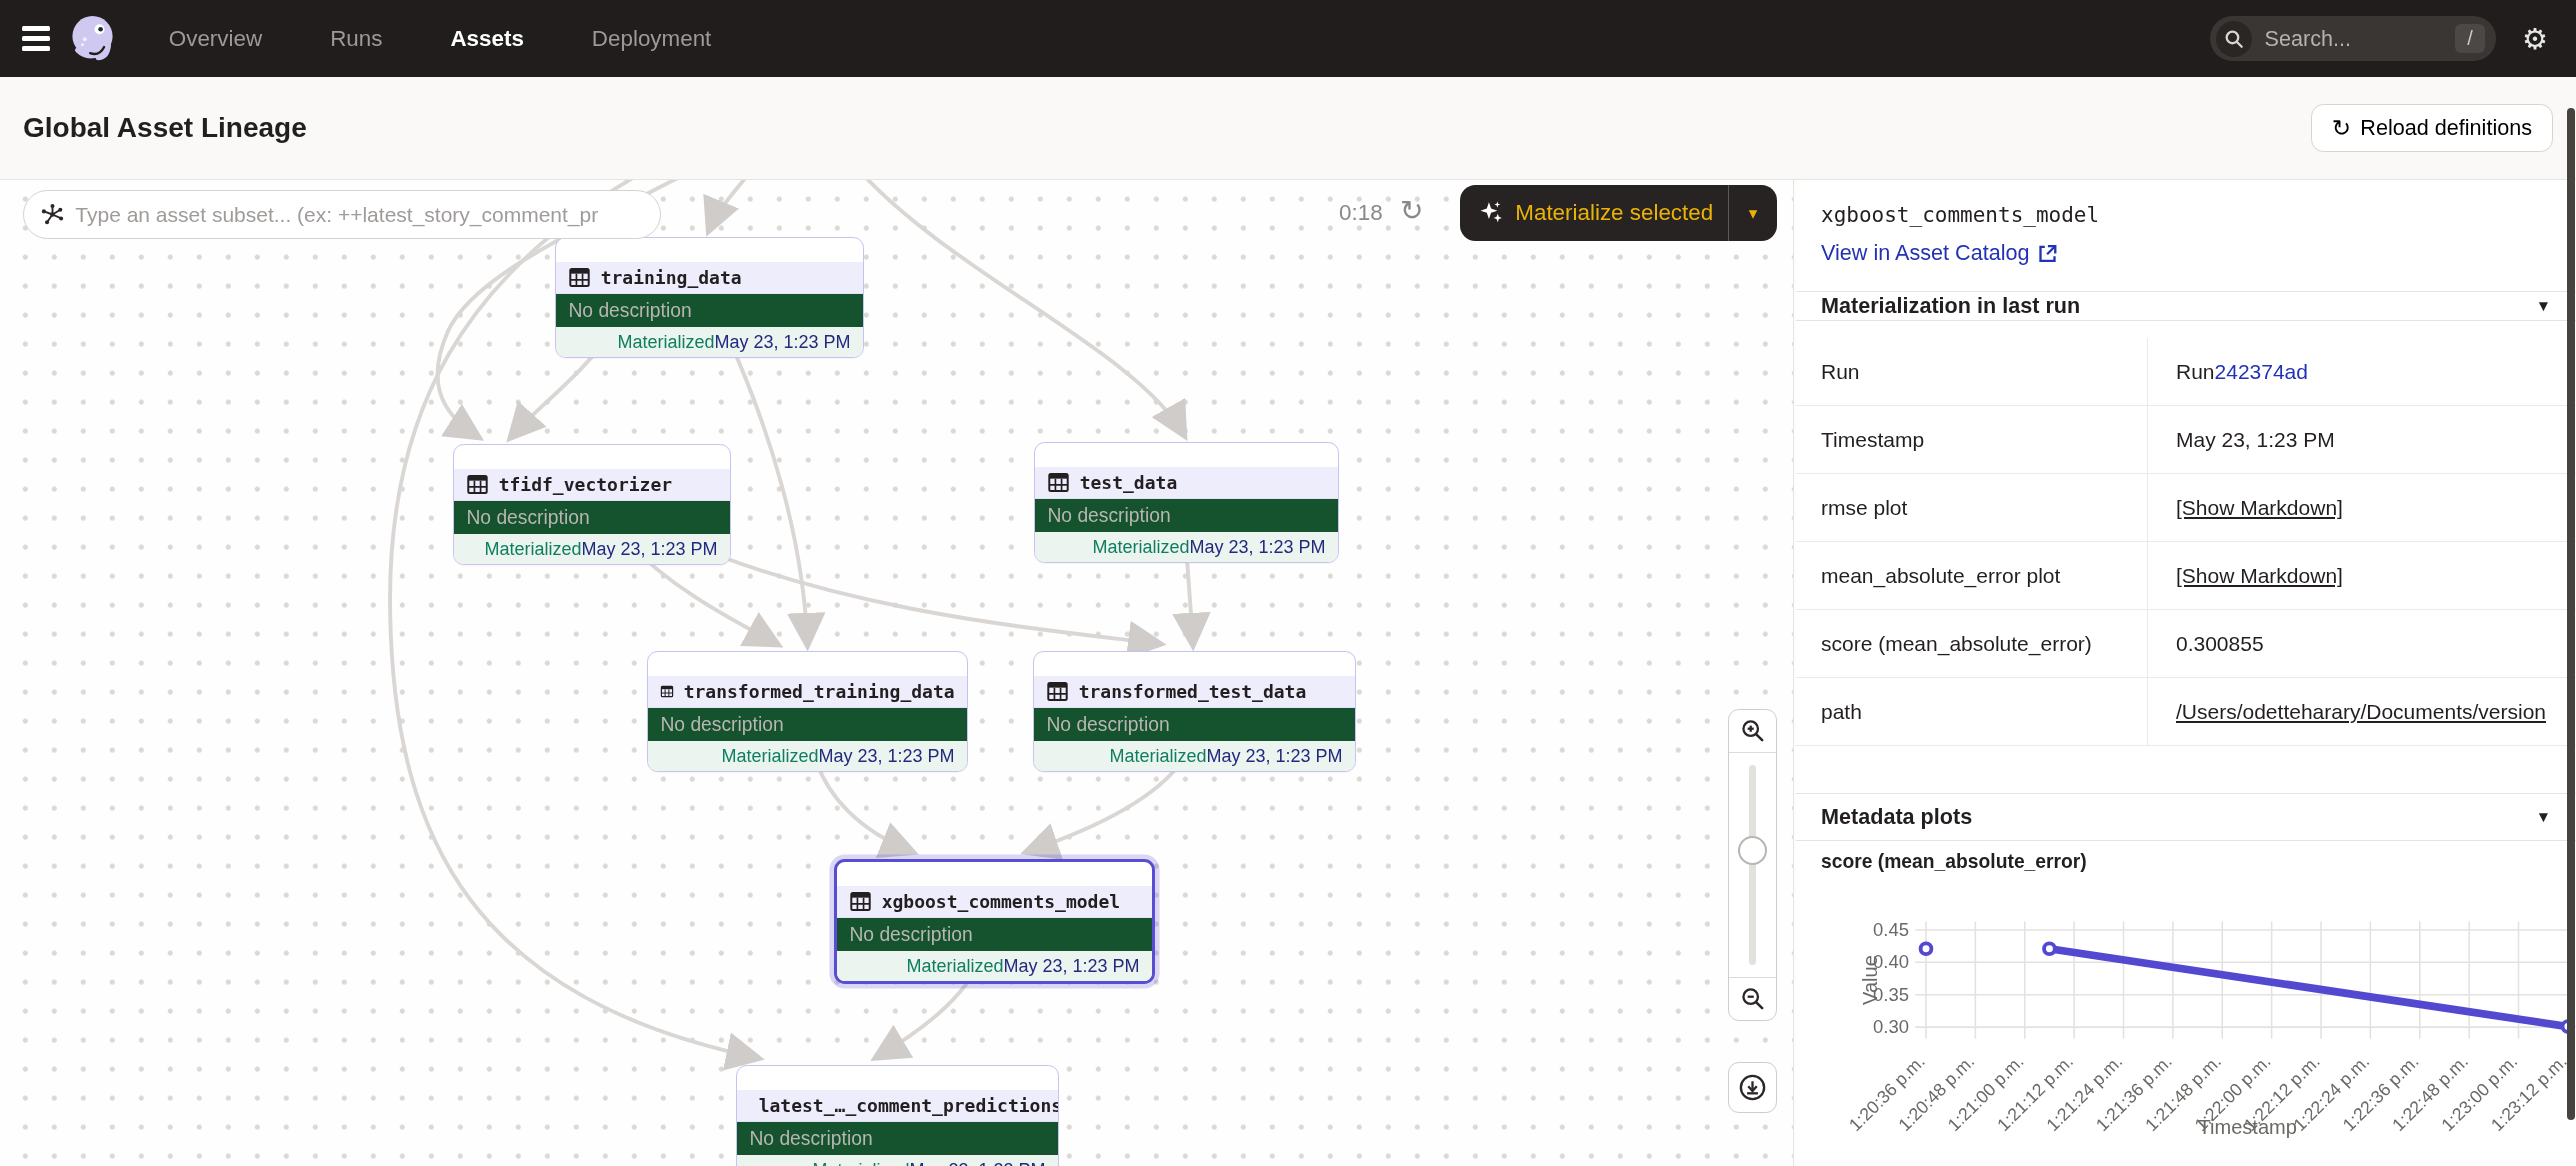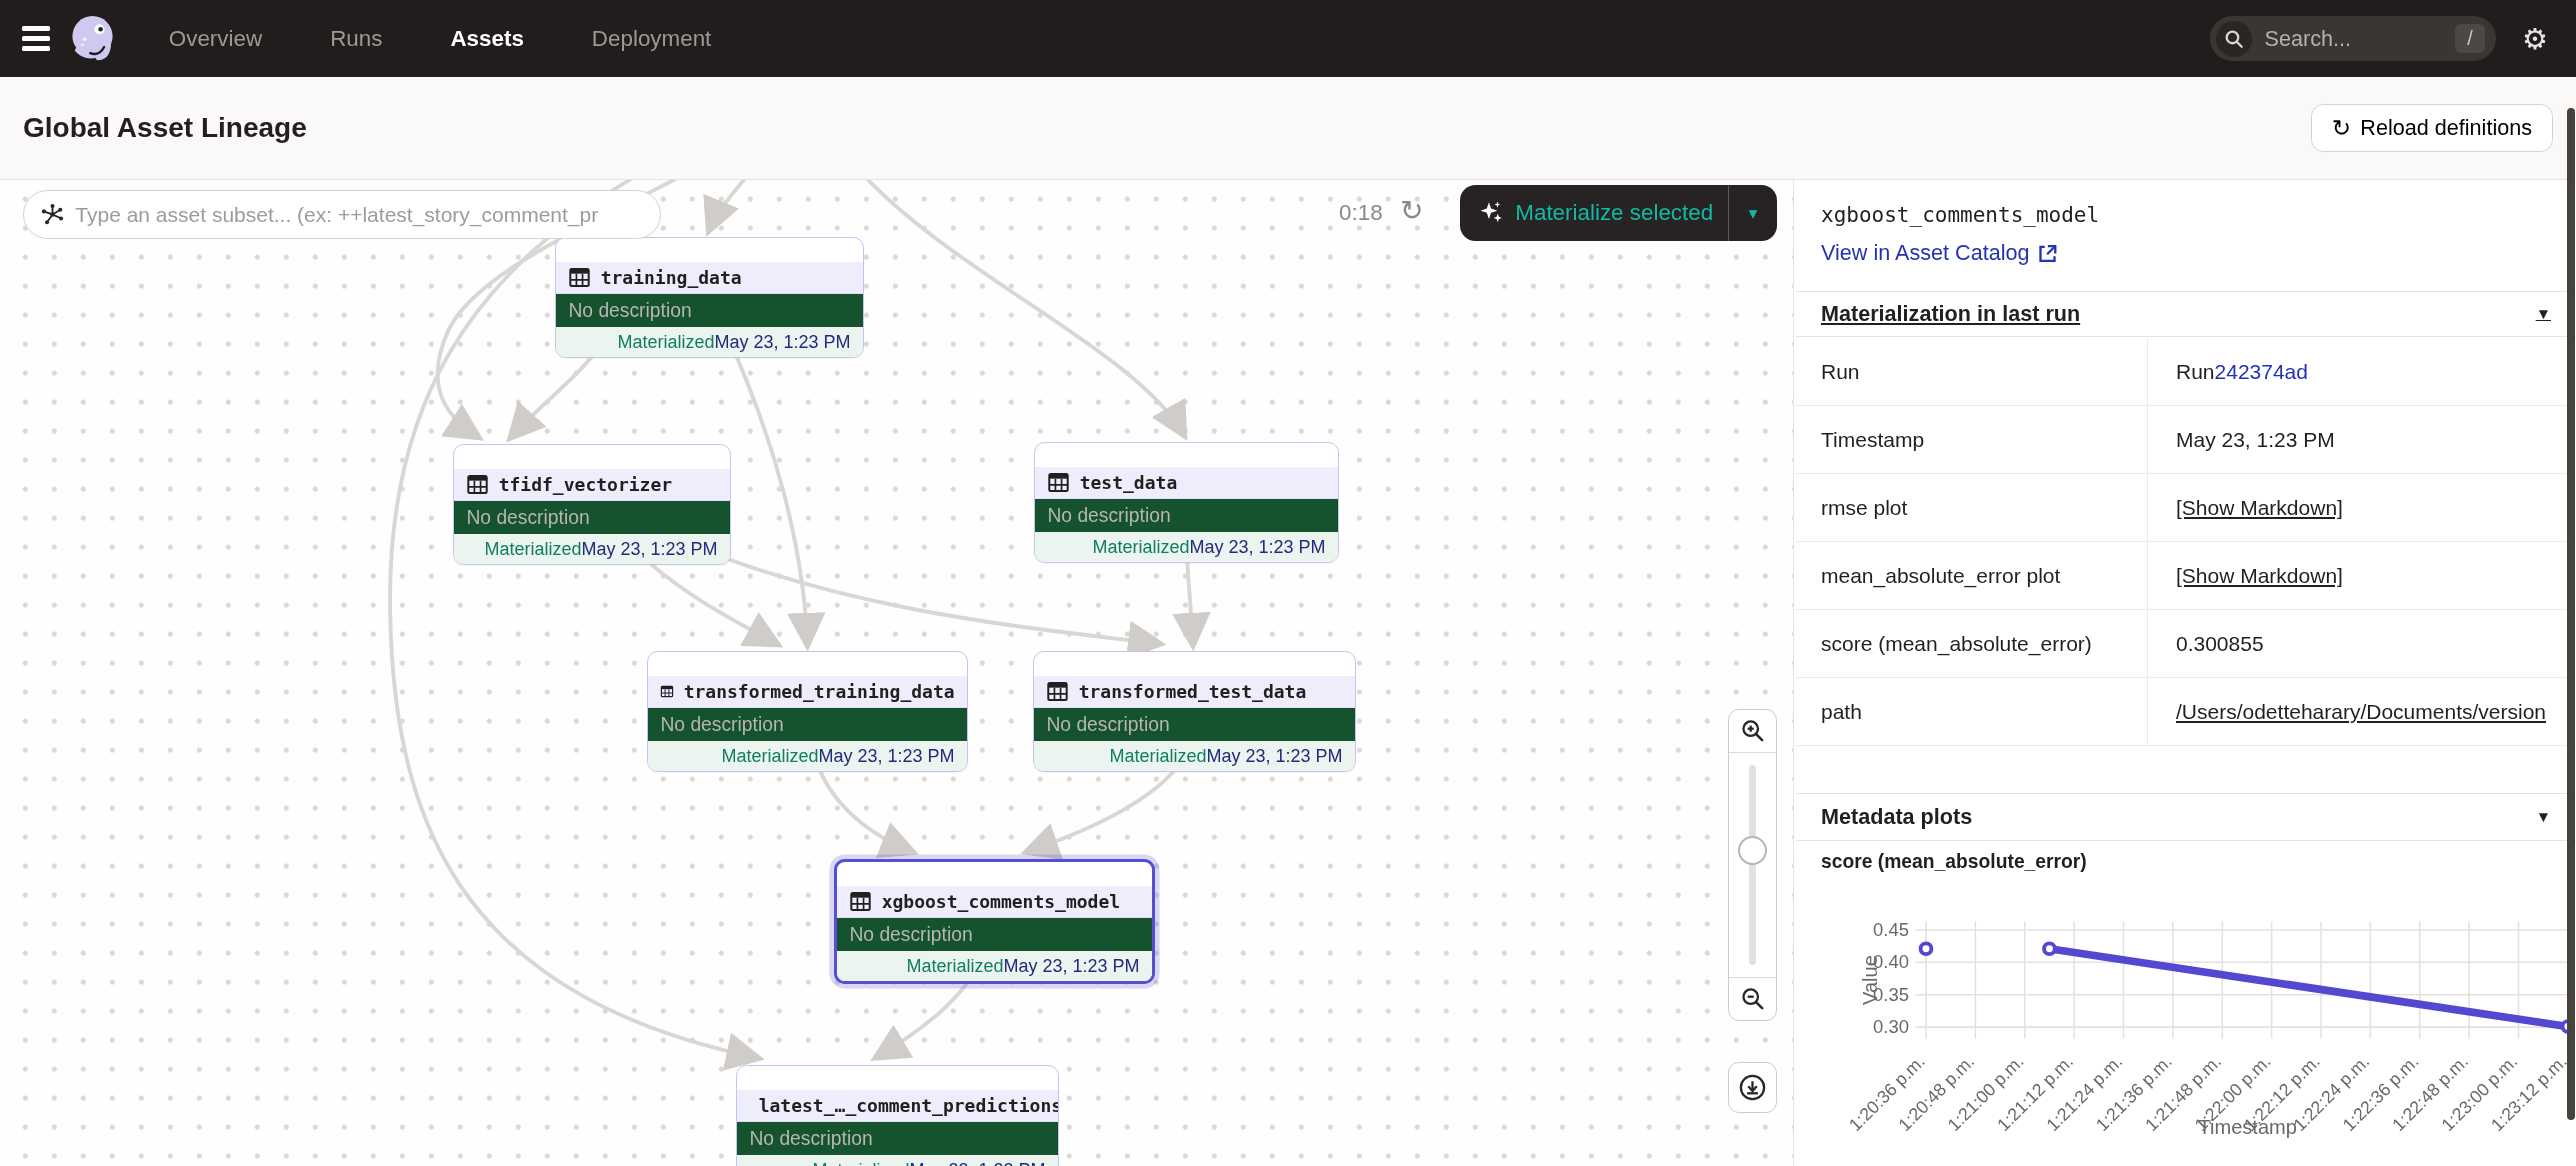--- a/index.html
+++ b/index.html
@@ -68,21 +68,21 @@
   .filter-input { position:absolute; left:23px; top:10px; width:638px; height:49px;
     background:#fff; border:1.5px solid #d4d2d0; border-radius:25px; display:flex;
     align-items:center; padding:0 15.5px; gap:10.8px; }
   .filter-input input { flex:1; border:none; outline:none; font-size:21px; color:#231f20;
     background:transparent; min-width:0; }
   .filter-input input::placeholder { color:#9e9b99; }
   .gtimer { position:absolute; left:1339px; top:20px; font-size:22.4px; color:#8b8886; }
   .grefresh { position:absolute; left:1400px; top:14px; font-size:28px; color:#8b8886;
     cursor:pointer; }
   .mat-btn { position:absolute; left:1460px; top:5.4px; width:317px; height:56px;
-    background:#262322; color:#14b8a6; border-radius:15.5px; display:flex; align-items:center;
+    background:#262322; color:#eab308; border-radius:15.5px; display:flex; align-items:center;
     cursor:pointer;text-align:center; }
   .mat-btn .mlabel { flex:1; display:flex; align-items:center; gap:10.8px; font-size:22.4px;
     padding-left:18.5px; }
   .mat-btn .mcaret { width:49px; height:100%; border-left:1.5px solid rgba(255,255,255,0.25);
     display:flex; align-items:center; justify-content:center; font-size:17px; }
 
   
   .zoomctl { position:absolute; left:1728px; top:529px; width:49px; height:312px; z-index:6;
     background:#fff; border:1.5px solid #cfccc9; border-radius:10.8px; display:flex;
     flex-direction:column; }
@@ -390,21 +390,21 @@
   <div class="sp-title">xgboost_comments_model</div>
   <div class="sp-link">
     <span>View in Asset Catalog</span>
     <svg width="21" height="21" viewBox="0 0 27 27">
       <path d="M10 5 H4.5 V23 H22.5 V17" fill="none" stroke="#2232b4" stroke-width="3"></path>
       <path d="M14 4 H23.5 V13.5" fill="none" stroke="#2232b4" stroke-width="3"></path>
       <line x1="23" y1="4.5" x2="13" y2="14.5" stroke="#2232b4" stroke-width="3"></line>
     </svg>
   </div>
 
-  <div class="sp-section" style="top:111px; height:46px;text-decoration:underline;">
+  <div class="sp-section" style="top:111px; height:30px;">
     <span>Materialization in last run</span>
     <span class="chev">▼</span>
   </div>
 
   <div class="meta-table" id="meta-table">
       <div class="meta-row">
         <div class="mlab">Run</div>
      <div class="mval">Run <span class="runlink">242374ad</span></div>
       </div>
       <div class="meta-row">

